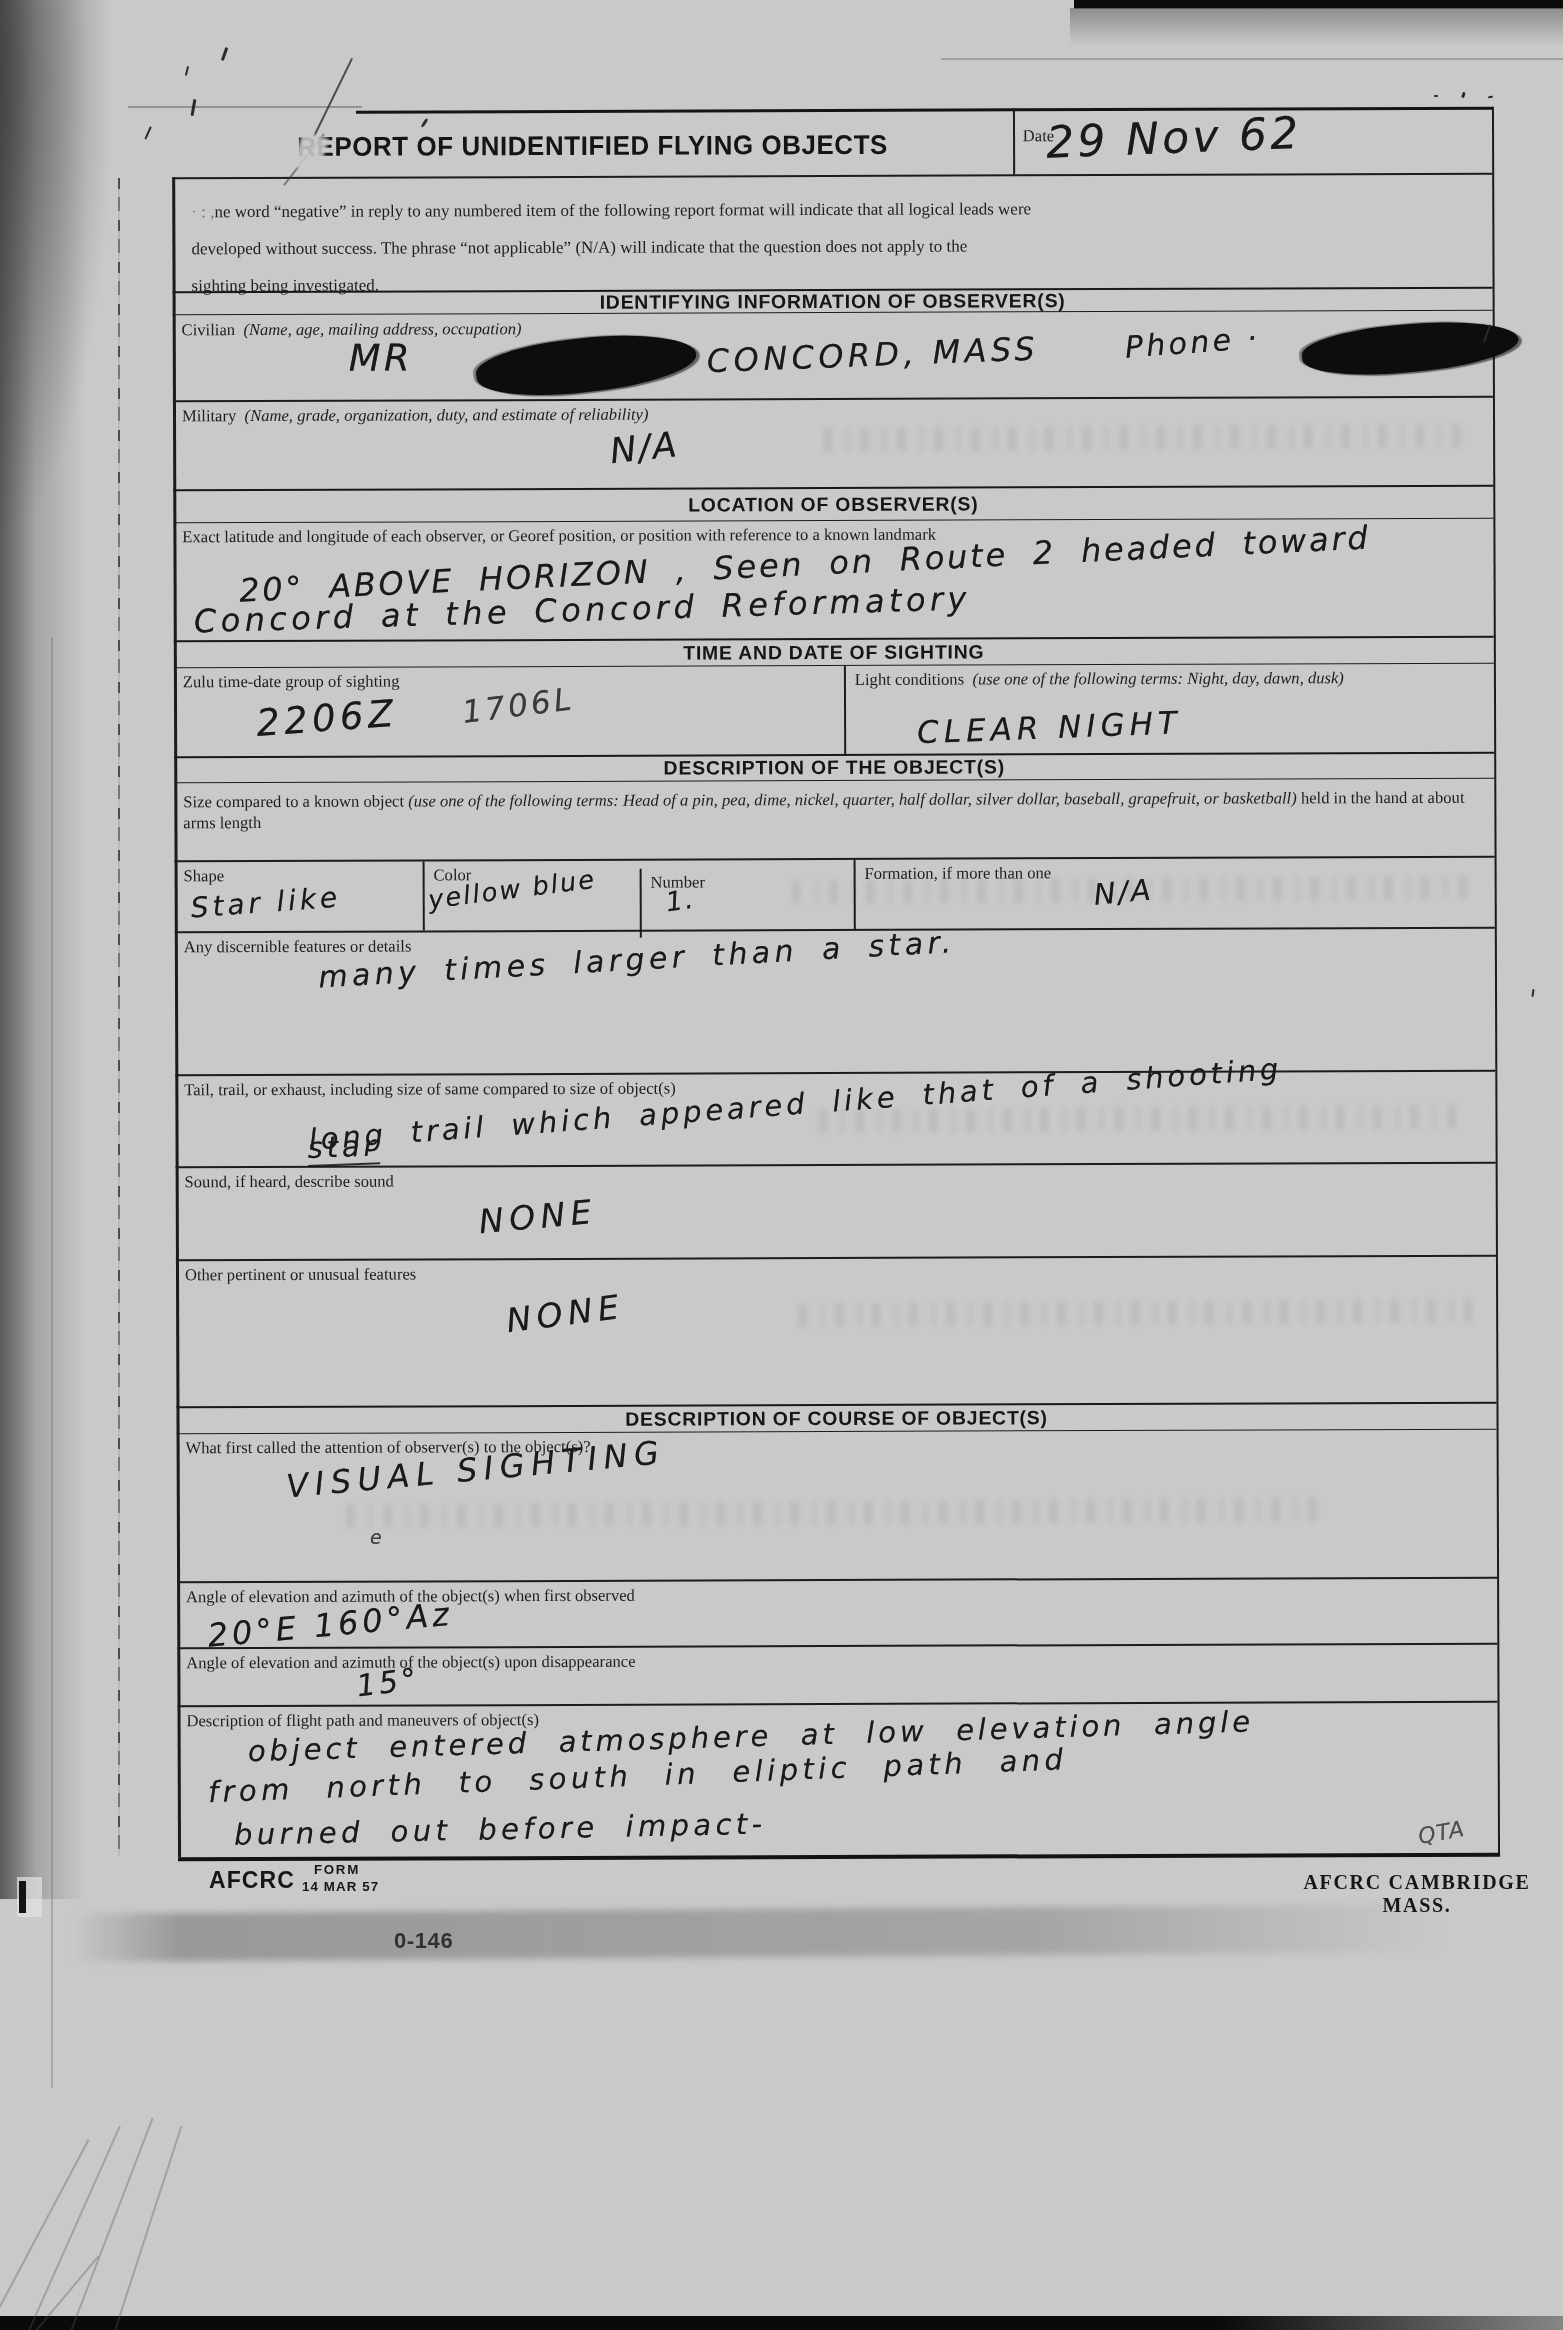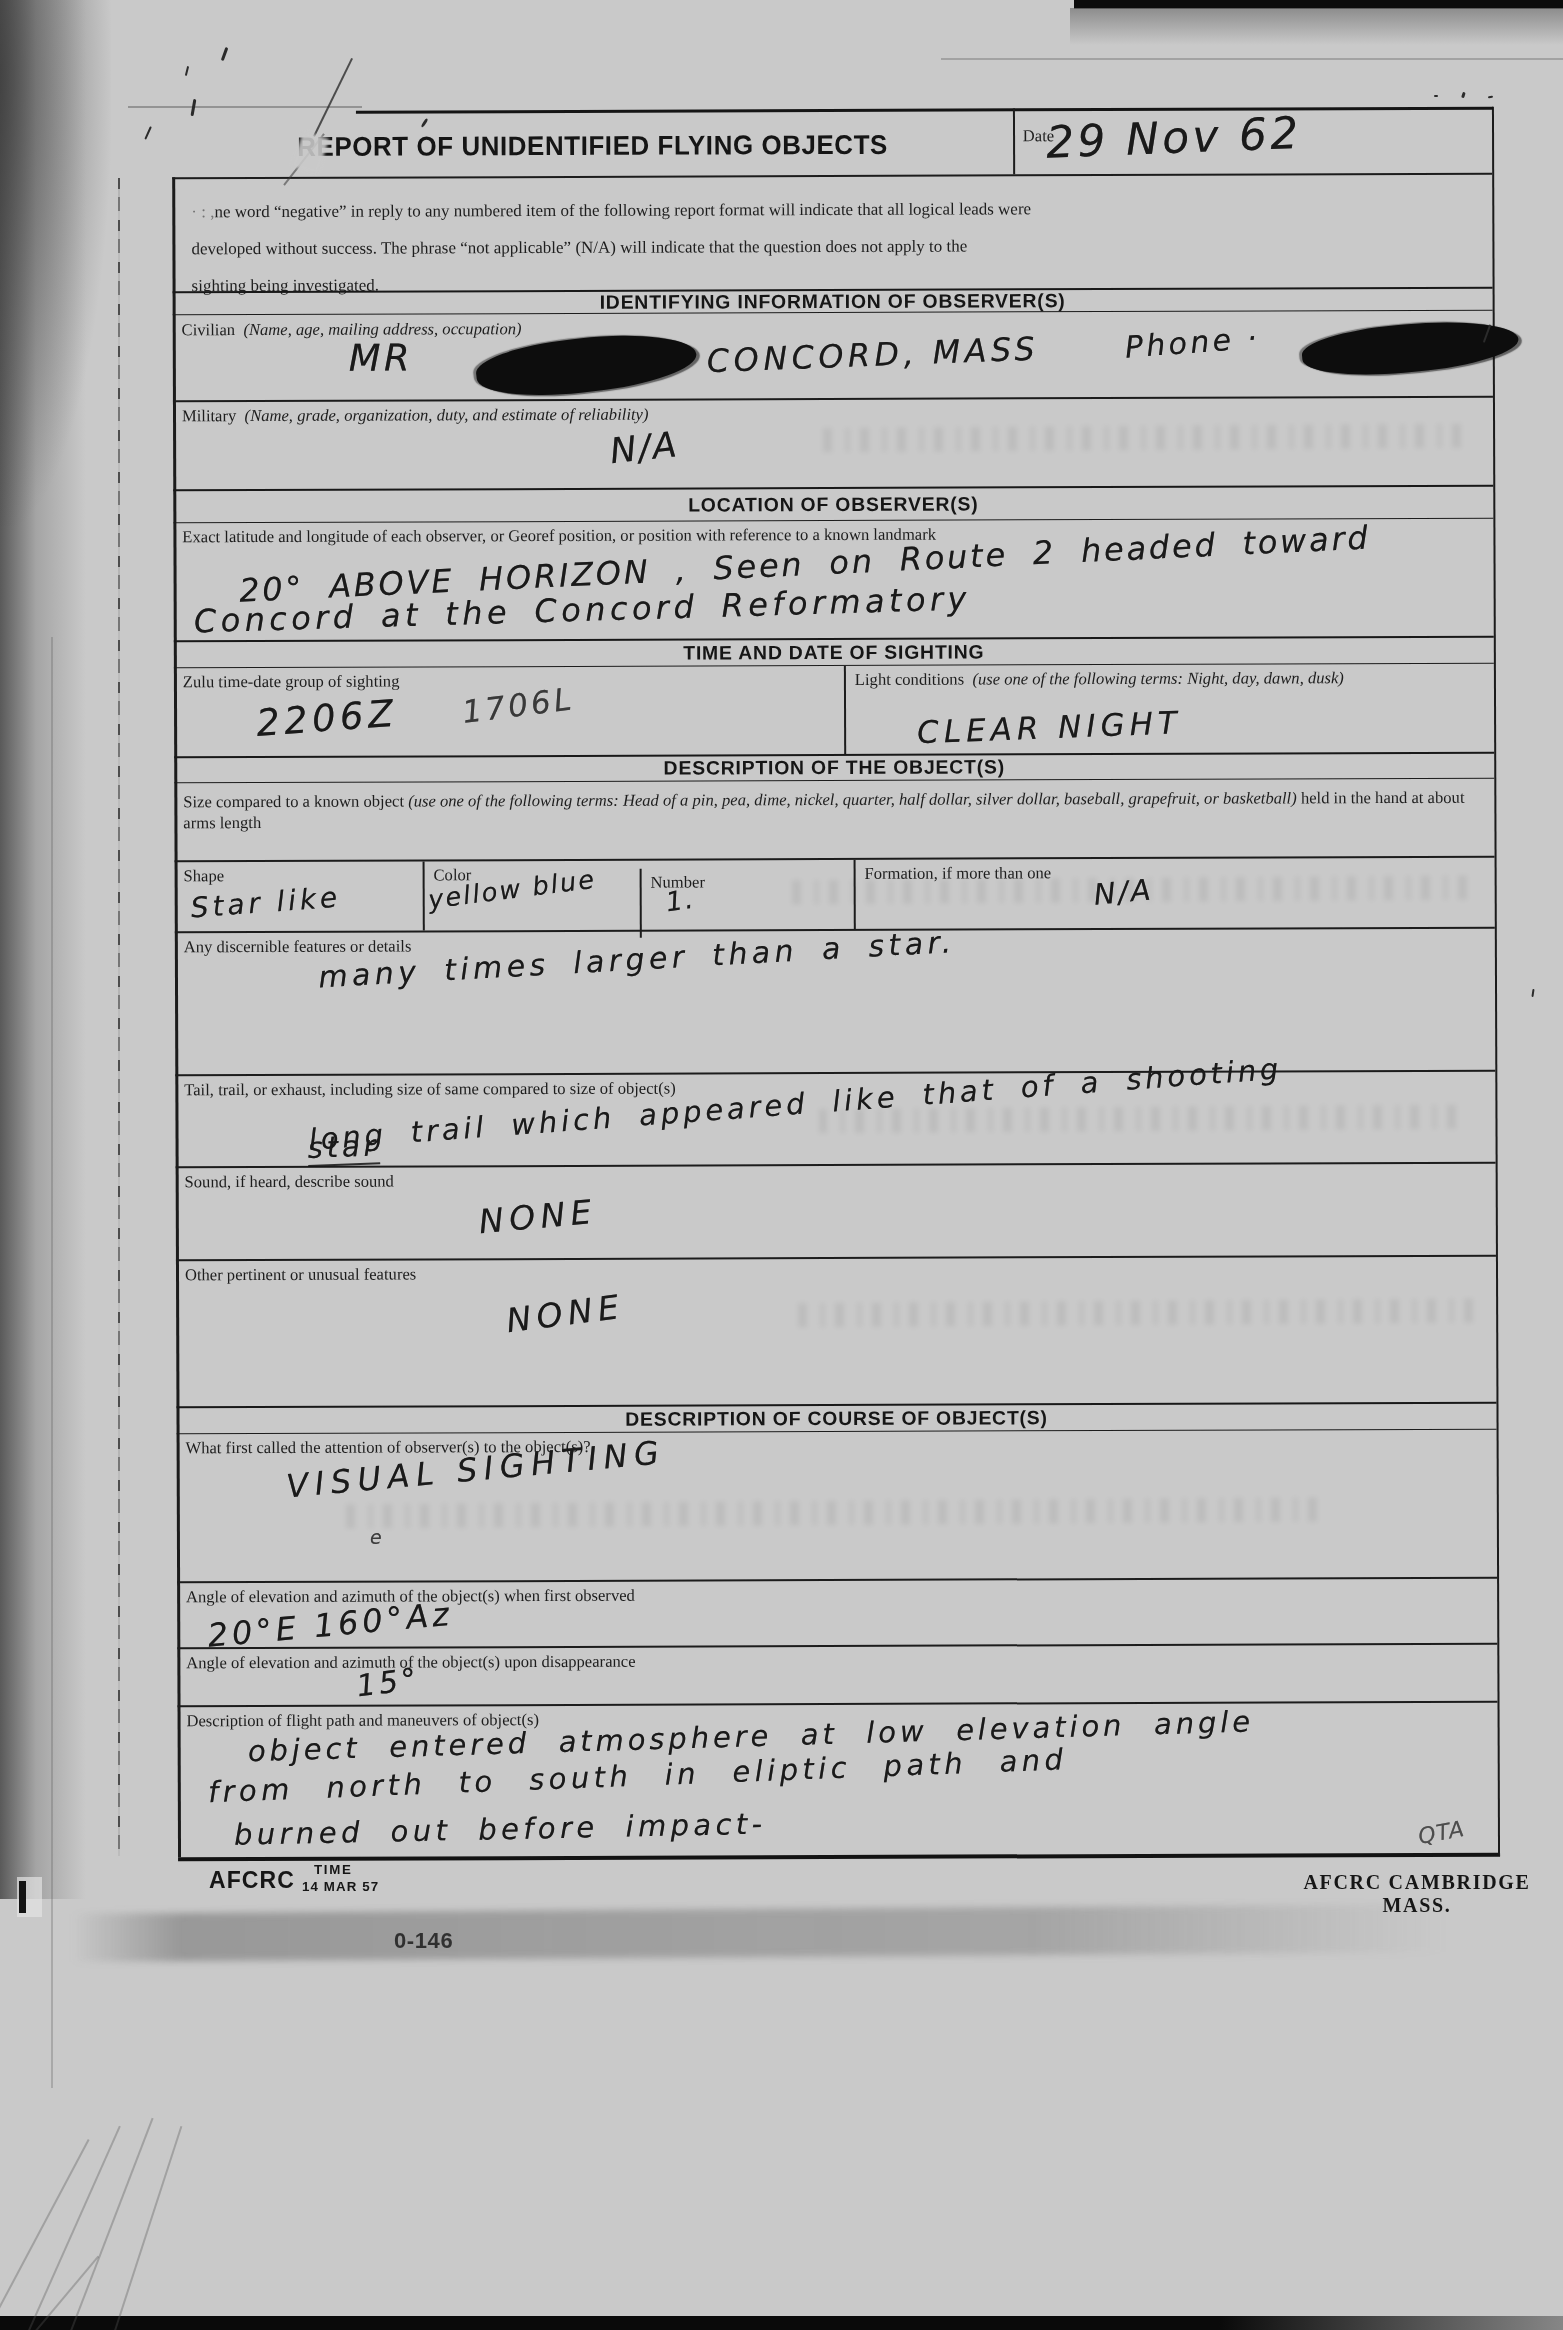--- a/index.html
+++ b/index.html
@@ -228,19 +228,19 @@
     <div class="row" style="top:1594px;height:152px;">
       <div class="lbl">Description of flight path and maneuvers of object(s)</div>
       <div class="hw" style="left:70px;top:14.4px;font-size:29px;letter-spacing:3.9px;word-spacing:15.5px;transform:rotate(-1.5deg);">object entered atmosphere at low elevation angle</div>
       <div class="hw" style="left:30px;top:53px;font-size:29px;letter-spacing:4.4px;word-spacing:19px;transform:rotate(-2deg);">from north to south in eliptic path and</div>
       <div class="hw" style="left:56px;top:106px;font-size:29px;letter-spacing:4.4px;word-spacing:13.3px;transform:rotate(-1deg);">burned out before impact-</div>
       <div class="hw" style="left:1240px;top:117px;font-size:22px;letter-spacing:1.1px;opacity:.7;transform:rotate(-10deg);">QTA</div>
     </div>
   </div>
 
   <div class="ftr sans" style="left:209px;top:1867px;font-size:23px;letter-spacing:1.1px;">AFCRC</div>
-  <div class="ftr sans" style="left:314px;top:1862px;font-size:13.3px;letter-spacing:1.7px;">TIME</div>
+  <div class="ftr sans" style="left:314px;top:1862px;font-size:13.3px;letter-spacing:1.7px;">FORM</div>
   <div class="ftr sans" style="left:302px;top:1879px;font-size:13.3px;letter-spacing:1.1px;">14 MAR 57</div>
   <div class="ftr sans" style="left:394px;top:1928px;font-size:22px;letter-spacing:0.6px;">0-146</div>
   <div class="ftr sans" style="left:1271px;top:1871px;font-size:20px;letter-spacing:1.7px;font-family:Liberation Serif, serif;">AFCRC CAMBRIDGE MASS.</div>
 
 </div>
 
 
 </body></html>

